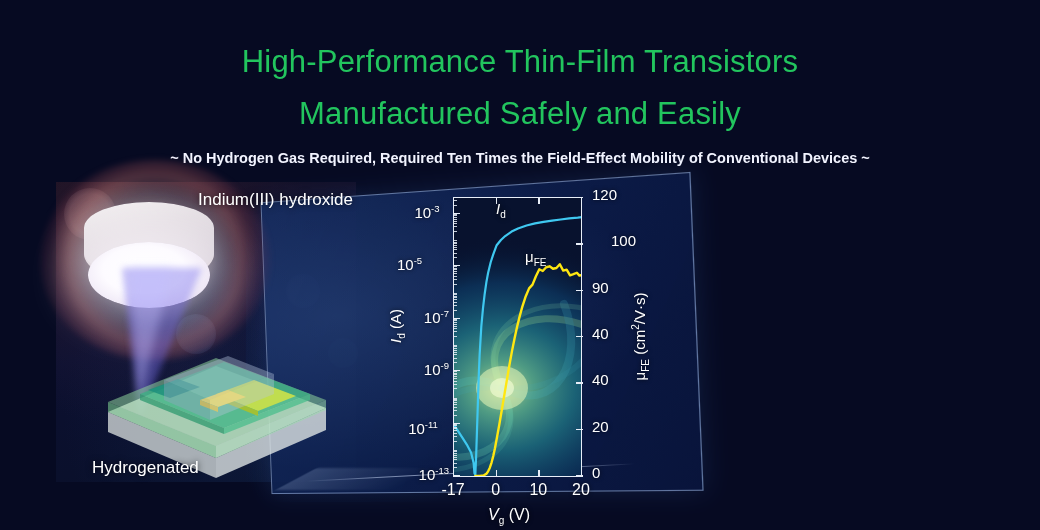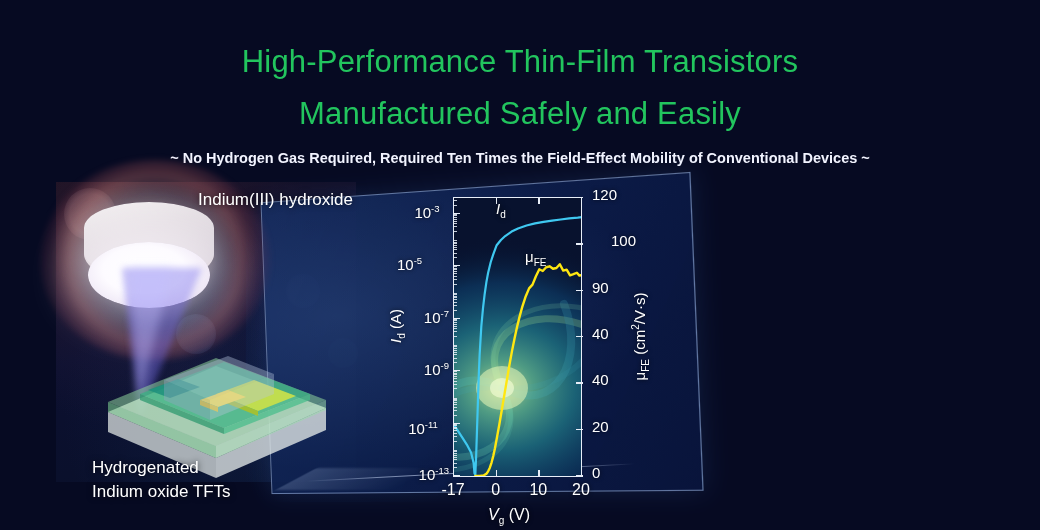--- a/index.html
+++ b/index.html
@@ -192,21 +192,20 @@
 
         <polygon points="44,40 74,29 96,37 66,48" fill="#1d8f7d" opacity="0.85"></polygon>
 
         <polygon points="60,30 124,6 170,24 106,50" fill="#aebcd6" opacity="0.42"></polygon>
         <polygon points="60,30 106,50 106,70 60,50" fill="#93a4c4" opacity="0.40"></polygon>
         <polygon points="106,50 170,24 170,44 106,70" fill="#b7c4dc" opacity="0.38"></polygon>
       </svg>
     </div>
 
     <div style="position:absolute;left:36px;top:276px;color:#fff;font-size:17px;white-space:nowrap;text-shadow:0 0 6px rgba(0,0,0,.85);">Hydrogenated</div>
-    <div style="position:absolute;left:36px;top:300px;color:#fff;font-size:17px;white-space:nowrap;text-shadow:0 0 6px rgba(0,0,0,.85);">Indium oxide TFTs</div>
   </div>
 
   <div id="plot">
 
     <div id="plotbox">
 
       <svg id="swirl" viewBox="0 0 330 300" preserveAspectRatio="none">
         <defs>
           <radialGradient id="sw" cx="50%" cy="50%" r="50%">
             <stop offset="0%" stop-color="#d6f2a0" stop-opacity="0.85"></stop>

